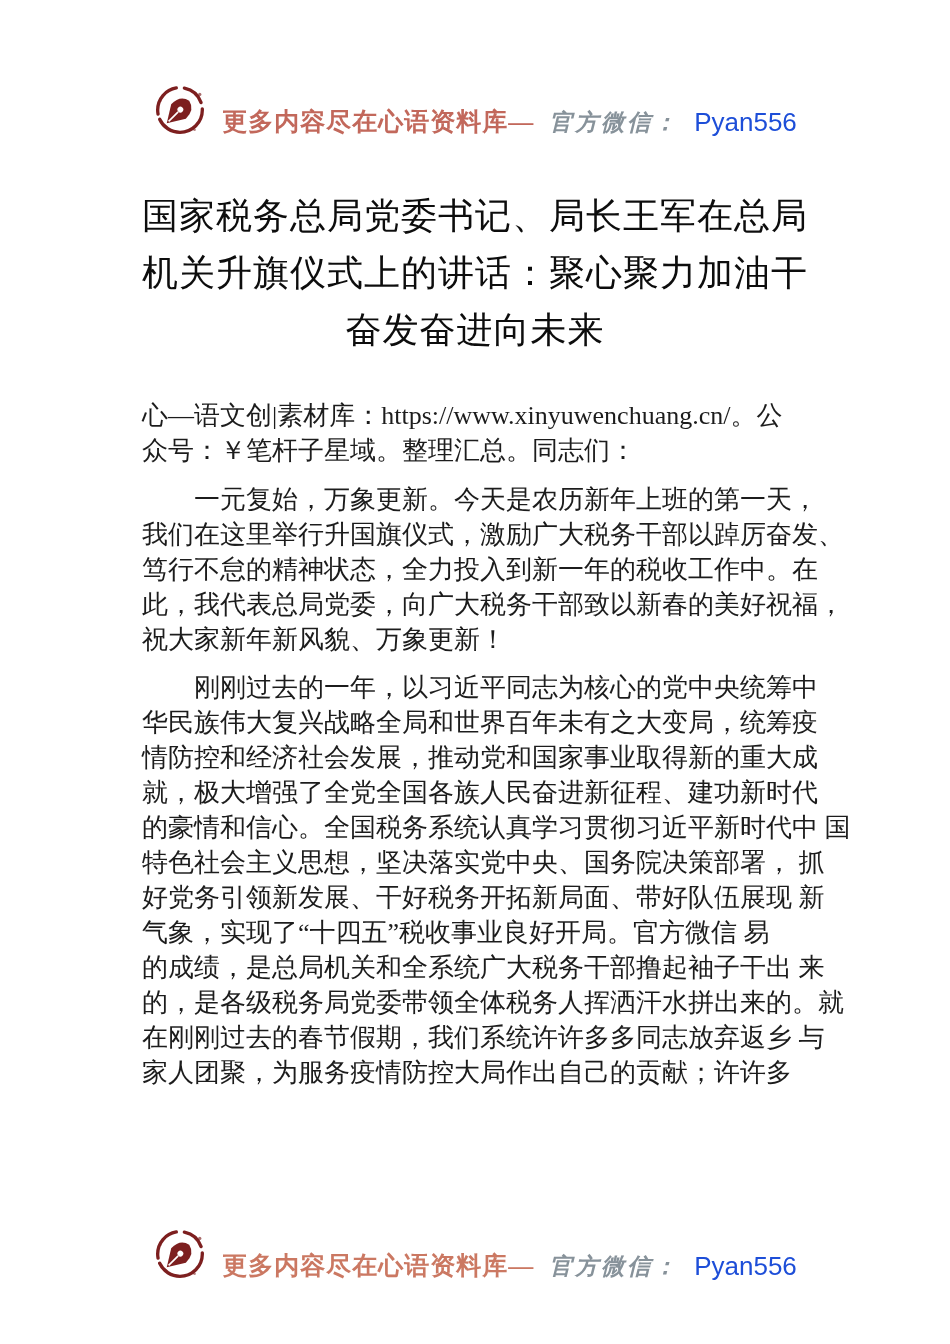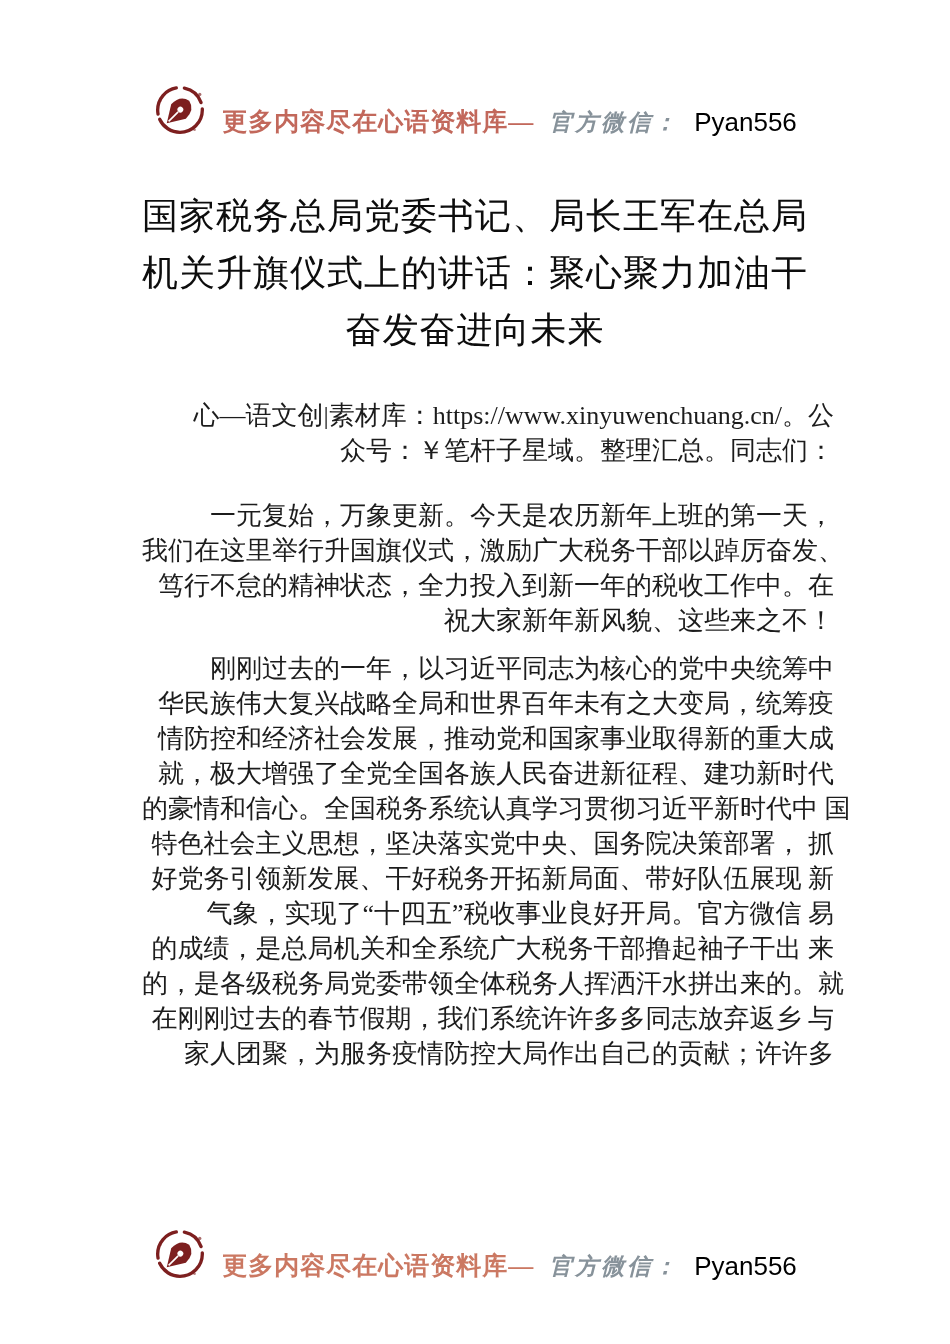--- a/index.html
+++ b/index.html
@@ -39,21 +39,21 @@
   .wm-gray {
     font-size: 23px;
     font-style: italic;
     font-weight: 600;
     letter-spacing: 3px;
     color: #87929a;
   }
   .wm-id {
     font-family: "Liberation Sans", "DejaVu Sans", sans-serif;
     font-size: 26px;
-    color: #000000;
+    color: #1d4ed8;
   }
   
   .doc-title {
     position: absolute;
     top: 188px;
     left: 0;
     width: 100%;
     text-align: center;
     color: #0d0d0d;
   }
@@ -67,23 +67,22 @@
     position: absolute;
     top: 398px;
     left: 142px;
     width: 692px;
     color: #1c1c1c;
   }
   .bline {
     font-size: 26px;
     line-height: 35px;
     white-space: nowrap;
-    text-align: right;
   }
-  .para-1 { margin-top: 30px; }
+  .para-1 { margin-top: 14px; }
   .para-2 { margin-top: 13px; }
   .indent { text-indent: 52px; }
 </style>
 </head>
 <body>
 
 <div class="page">
 
   <div class="watermark top">
     <svg class="wm-logo" viewBox="0 0 52 52">
@@ -112,21 +111,22 @@
 
     <div class="para">
       <div class="bline">心—语文创|素材库：https://www.xinyuwenchuang.cn/。公</div>
       <div class="bline">众号：￥笔杆子星域。整理汇总。同志们：</div>
     </div>
 
     <div class="para para-1">
       <div class="bline indent">一元复始，万象更新。今天是农历新年上班的第一天，</div>
       <div class="bline">我们在这里举行升国旗仪式，激励广大税务干部以踔厉奋发、</div>
       <div class="bline">笃行不怠的精神状态，全力投入到新一年的税收工作中。在</div>
-      <div class="bline">祝大家新年新风貌、这些来之不！</div>
+      <div class="bline">此，我代表总局党委，向广大税务干部致以新春的美好祝福，</div>
+      <div class="bline">祝大家新年新风貌、万象更新！</div>
     </div>
 
     <div class="para para-2">
       <div class="bline indent">刚刚过去的一年，以习近平同志为核心的党中央统筹中</div>
       <div class="bline">华民族伟大复兴战略全局和世界百年未有之大变局，统筹疫</div>
       <div class="bline">情防控和经济社会发展，推动党和国家事业取得新的重大成</div>
       <div class="bline">就，极大增强了全党全国各族人民奋进新征程、建功新时代</div>
       <div class="bline">的豪情和信心。全国税务系统认真学习贯彻习近平新时代中 国</div>
       <div class="bline">特色社会主义思想，坚决落实党中央、国务院决策部署， 抓</div>
       <div class="bline">好党务引领新发展、干好税务开拓新局面、带好队伍展现 新</div>

